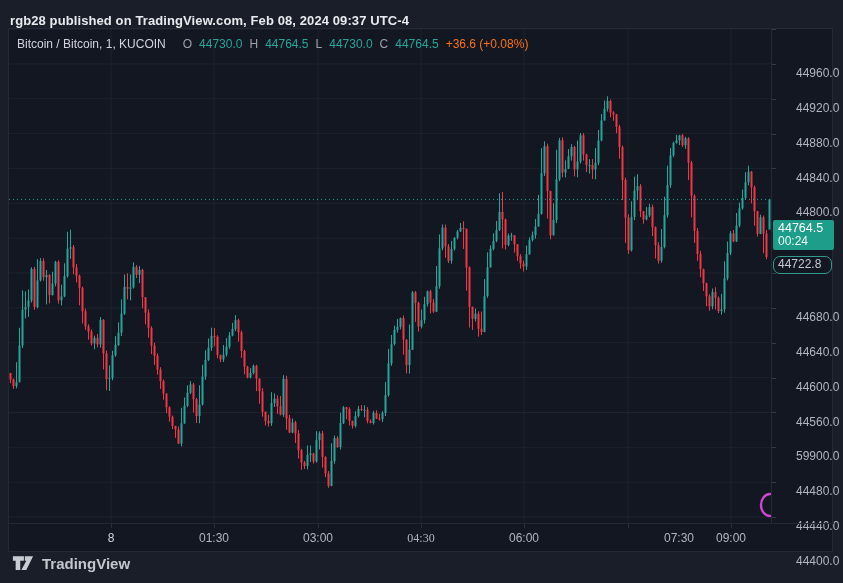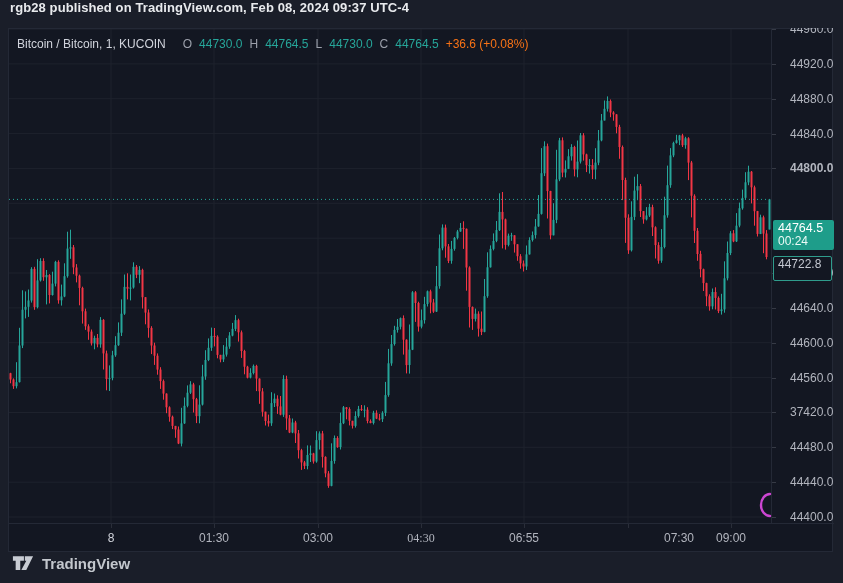--- a/index.html
+++ b/index.html
@@ -1,40 +1,40 @@
 <!DOCTYPE html>
 <html><head>
 <meta charset="utf-8">
 <style>
   html,body{margin:0;padding:0;background:#10141d;}
   *{box-sizing:border-box;}
   .frame{position:relative;width:843px;height:583px;background:#1a1e29;overflow:hidden;
          font-family:"Liberation Sans","DejaVu Sans",sans-serif;}
   .topbar{position:absolute;left:0;top:0;width:843px;height:28px;background:#1a1e29;z-index:6;
-          display:flex;align-items:flex-start;}
+          display:flex;align-items:flex-end;}
   .topbar .title{margin-left:10px;font-size:13px;font-weight:700;color:#e8eaed;letter-spacing:.1px;}
   .widget{position:absolute;left:8px;top:28px;width:825px;height:524px;background:#131722;
           border:1px solid #242936;z-index:1;}
   .pane{position:absolute;left:0;top:0;width:762px;height:494px;overflow:hidden;}
   .pane svg{position:absolute;left:0;top:0;}
   .legend{position:absolute;left:8px;top:8px;z-index:4;font-size:12px;white-space:nowrap;
           color:#d1d4dc;}
   .legend .sym{color:#d1d4dc;margin-right:10px;}
   .legend .k{color:#9ca0ab;margin-left:7px;}
   .legend .v{color:#26a69a;padding-left:7px;}
   .legend .chg{color:#f97316;margin-left:7px;}
   .price-axis{position:absolute;left:762px;top:0;width:63px;height:494px;border-left:1px solid #242936;}
-  .ptick{position:absolute;left:18px;height:14px;line-height:14px;font-size:12px;color:#b2b5be;}
+  .ptick{position:absolute;left:24px;height:14px;line-height:14px;font-size:12px;color:#b2b5be;margin-top:44px;}
   .pstub{position:absolute;left:0;width:4px;height:1px;background:#363a45;}
   .last-label{position:absolute;left:1px;top:191px;width:61px;background:#1e9d8a;color:#fff;
               z-index:3;padding:1px 0 2px 5px;border-radius:2px;}
   .last-label .lp{font-size:12.5px;line-height:14px;}
   .last-label .cd{font-size:12px;line-height:13px;color:#eafaf6;}
-  .sec-label{position:absolute;left:1px;top:227px;width:59px;height:25px;line-height:15px;
-             border:1px solid #2f9c8c;border-radius:2px;color:#c3c7d0;font-size:12px;
+  .sec-label{position:absolute;left:1px;top:227px;width:59px;height:18px;line-height:15px;
+             border:1px solid #2f9c8c;border-radius:7px;color:#c3c7d0;font-size:12px;
              padding-left:4px;background:#131722;z-index:2;}
   .time-axis{position:absolute;left:0;top:494px;width:825px;height:29px;border-top:1px solid #242936;}
   .ttick{position:absolute;top:7px;transform:translateX(-50%);font-size:12px;color:#b2b5be;}
   .ttick.em{color:#d1d4dc;}
   .tstub{position:absolute;top:0;width:1px;height:4px;background:#2a2e39;}
   .watermark{position:absolute;left:12px;top:553px;display:flex;align-items:center;z-index:6;}
   .watermark .brand{margin-left:8px;font-size:15px;font-weight:600;color:#c3c7cd;}
   .arc{position:absolute;left:0;top:0;width:843px;height:583px;pointer-events:none;z-index:5;}
 </style>
 </head>
@@ -594,50 +594,50 @@
       <div class="sec-label">44722.8</div>
     <div class="pstub" style="top: 0px;"></div>
         <div class="ptick" style="top: -7px;">44960.0</div>
         <div class="pstub" style="top: 35px;"></div>
         <div class="ptick" style="top: 28px;">44920.0</div>
         <div class="pstub" style="top: 70px;"></div>
         <div class="ptick" style="top: 63px;">44880.0</div>
         <div class="pstub" style="top: 105px;"></div>
         <div class="ptick" style="top: 98px;">44840.0</div>
         <div class="pstub" style="top: 139px;"></div>
-        <div class="ptick" style="top: 132px; font-weight: bold;">44800.0</div>
+        <div class="ptick" style="top: 132px;">44800.0</div>
         <div class="pstub" style="top: 244px;"></div>
         <div class="ptick" style="top: 237px;">44680.0</div>
         <div class="pstub" style="top: 279px;"></div>
         <div class="ptick" style="top: 272px;">44640.0</div>
         <div class="pstub" style="top: 314px;"></div>
         <div class="ptick" style="top: 307px;">44600.0</div>
         <div class="pstub" style="top: 349px;"></div>
         <div class="ptick" style="top: 342px;">44560.0</div>
         <div class="pstub" style="top: 383px;"></div>
-        <div class="ptick" style="top: 376px;">37420.0</div>
+        <div class="ptick" style="top: 376px;">59900.0</div>
         <div class="pstub" style="top: 418px;"></div>
         <div class="ptick" style="top: 411px;">44480.0</div>
         <div class="pstub" style="top: 453px;"></div>
         <div class="ptick" style="top: 446px;">44440.0</div>
         <div class="pstub" style="top: 488px;"></div>
         <div class="ptick" style="top: 481px;">44400.0</div>
       </div>
 
     <div class="time-axis" id="time-axis">
         <div class="tstub" style="left: 102px;"></div>
         <div class="ttick em" style="left: 102px;">8</div>
         <div class="tstub" style="left: 205px;"></div>
         <div class="ttick" style="left: 205px;">01:30</div>
         <div class="tstub" style="left: 309px;"></div>
         <div class="ttick" style="left: 309px;">03:00</div>
         <div class="tstub" style="left: 412px;"></div>
         <div class="ttick" style="left: 412px; font-family: Liberation Serif, serif;">04:30</div>
         <div class="tstub" style="left: 515px;"></div>
-        <div class="ttick" style="left: 515px;">06:55</div>
+        <div class="ttick" style="left: 515px;">06:00</div>
         <div class="tstub" style="left: 619px;"></div>
         <div class="ttick" style="left: 652px; margin-left: 18px;">07:30</div>
         <div class="tstub" style="left: 722px;"></div>
         <div class="ttick" style="left: 722px;">09:00</div>
       </div>
   </div>
 
   <svg class="arc">
     <path d="M 770 494 A 9 11 0 0 0 770 516" fill="none" stroke="#cd46d2" stroke-width="2.4" stroke-linecap="round"></path>
   </svg>

